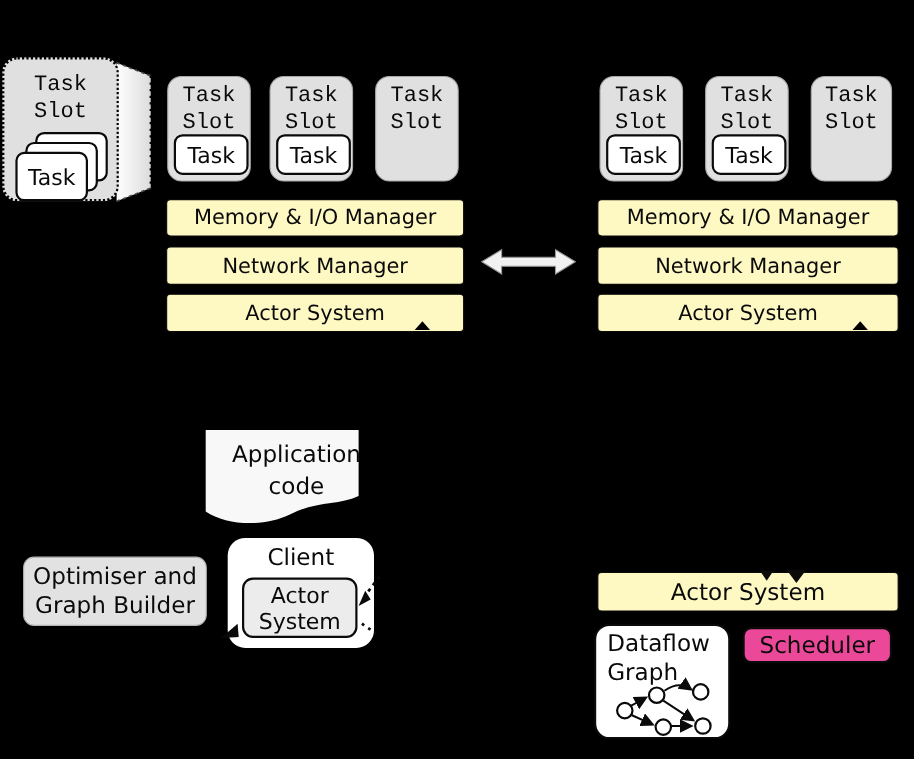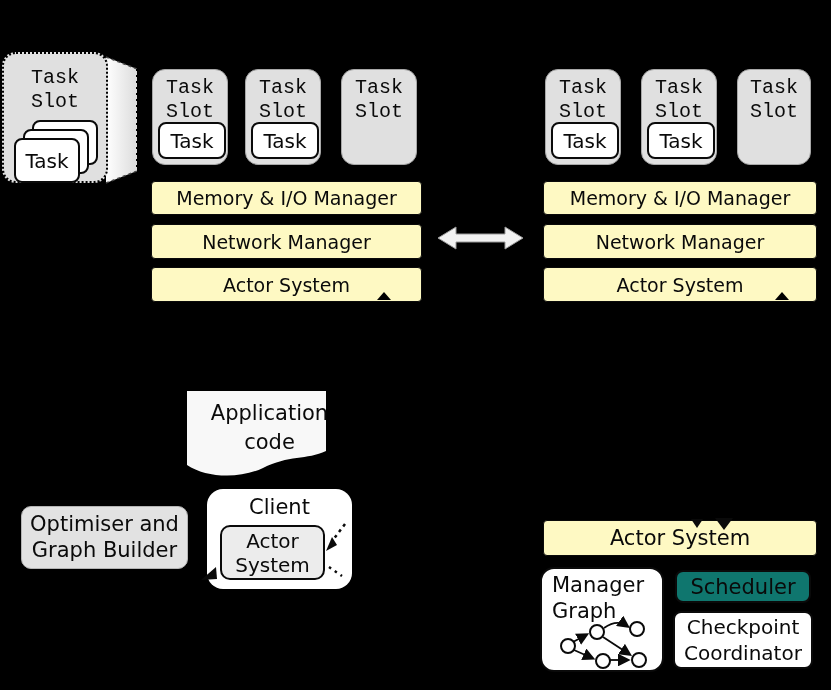--- a/index.html
+++ b/index.html
@@ -15,32 +15,32 @@
   .task-box{position:absolute;background:#fff;border:2.5px solid #0a0a0a;border-radius:8px;
             left:5px;top:52px;width:64px;height:33px;display:flex;align-items:center;justify-content:center;font-size:20px;}
   .zoom-slot{left:2px;top:52px;width:106px;height:131px;background:#e0e0e0;border:2px dotted #000;border-radius:14px;z-index:2;}
   .zoom-slot .slot-label{padding-top:12px;}
   .stack-box{position:absolute;background:#fff;border:2.5px solid #0a0a0a;border-radius:8px;width:62px;height:41px;
              display:flex;align-items:center;justify-content:center;font-size:20px;}
   
   .bar{position:absolute;background:#fef9c3;border:1.5px solid #0a0a0a;border-radius:4px;z-index:2;
        display:flex;align-items:center;justify-content:center;font-size:19px;}
   
-  .client{left:207px;top:489px;width:145px;height:100px;background:#fff;border-radius:16px;z-index:2;}
+  .client{left:207px;top:489px;width:133px;height:100px;background:#fff;border-radius:16px;z-index:2;}
   .client-title{text-align:center;font-size:21px;margin-top:6px;}
   .client-actor{position:absolute;left:13px;top:36px;width:105px;height:55px;background:#ececec;border:2.5px solid #0a0a0a;
                 border-radius:10px;box-sizing:border-box;text-align:center;font-size:20px;line-height:1.2;padding-top:2px;}
   .optimiser{left:21px;top:506px;width:167px;height:63px;background:#e2e2e2;border:1px solid #b5b5b5;border-radius:10px;z-index:2;
              display:flex;align-items:center;justify-content:center;text-align:center;font-size:21px;line-height:1.22;}
   .appcode-text{left:187px;top:399px;width:142px;z-index:2;text-align:center;font-size:21px;line-height:1.4;padding-left:23px;}
   .jm-bar{left:543px;top:520px;width:272px;height:34px;font-size:21px;}
   .dataflow{left:540px;top:567px;width:124px;height:105px;background:#fff;border:2.5px solid #0a0a0a;border-radius:14px;z-index:2;}
   .dataflow-label{padding:4px 0 0 10px;font-size:21px;line-height:1.22;width:100px;}
   .dag{position:absolute;left:0;top:0;}
-  .scheduler{left:675px;top:570px;width:136px;height:33px;background:#0f766e;border:2px solid #0a0a0a;border-radius:8px;z-index:2;
+  .scheduler{left:675px;top:570px;width:136px;height:33px;background:#ec4899;border:2px solid #0a0a0a;border-radius:8px;z-index:2;
              display:flex;align-items:center;justify-content:center;font-size:21px;}
   .checkpoint{left:673px;top:611px;width:140px;height:58px;background:#fff;border:2px solid #0a0a0a;border-radius:8px;z-index:2;
               display:flex;align-items:center;justify-content:center;text-align:center;font-size:20px;line-height:1.3;}
 </style>
 </head>
 <body>
 
 <div class="stage">
 
   <svg id="base-layer" class="layer" width="831" height="690" viewBox="0 0 831 690">
@@ -131,21 +131,21 @@
     <div class="client-actor">
       <span>Actor System</span>
     </div>
   </div>
 
   <div class="bar jm-bar">
     <span>Actor System</span>
   </div>
 
   <div class="box dataflow">
-    <div class="dataflow-label">Manager Graph</div>
+    <div class="dataflow-label">Dataflow Graph</div>
     <svg class="dag" width="119" height="100" viewBox="0 0 119 100">
       <defs>
         <marker id="dagArrow" markerWidth="7" markerHeight="7" refX="5" refY="3.5" orient="auto">
           <polygon points="0,0 7,3.5 0,7" fill="#0a0a0a"></polygon>
         </marker>
       </defs>
       <g stroke="#0a0a0a" stroke-width="1.8" fill="none">
         <line x1="31" y1="73" x2="44" y2="66" marker-end="url(#dagArrow)"></line>
         <line x1="32" y1="81" x2="50" y2="89" marker-end="url(#dagArrow)"></line>
         <path d="M62,59 Q75,50 85,57" marker-end="url(#dagArrow)"></path>
@@ -158,23 +158,20 @@
         <circle cx="95" cy="60" r="7"></circle>
         <circle cx="61" cy="92" r="7"></circle>
         <circle cx="97" cy="91" r="7"></circle>
       </g>
     </svg>
   </div>
 
   <div class="box scheduler">
     <span>Scheduler</span>
   </div>
-  <div class="box checkpoint">
-    <span>Checkpoint Coordinator</span>
-  </div>
 
   <svg id="arrow-layer" class="layer" width="831" height="690" viewBox="0 0 831 690">
 
     <polygon points="438,238 456,227 456,234 505,234 505,227 523,238 505,249 505,242 456,242 456,249" fill="#f2f2f2" stroke="#9a9a9a" stroke-width="1"></polygon>
 
     <polygon points="377,300 391,300 384,292" fill="#000"></polygon>
     <polygon points="775,300 789,300 782,292" fill="#000"></polygon>
 
     <polygon points="691,519 703,519 697,528" fill="#0a0a0a"></polygon>
     <polygon points="715,518 733,518 724,530" fill="#0a0a0a"></polygon>

